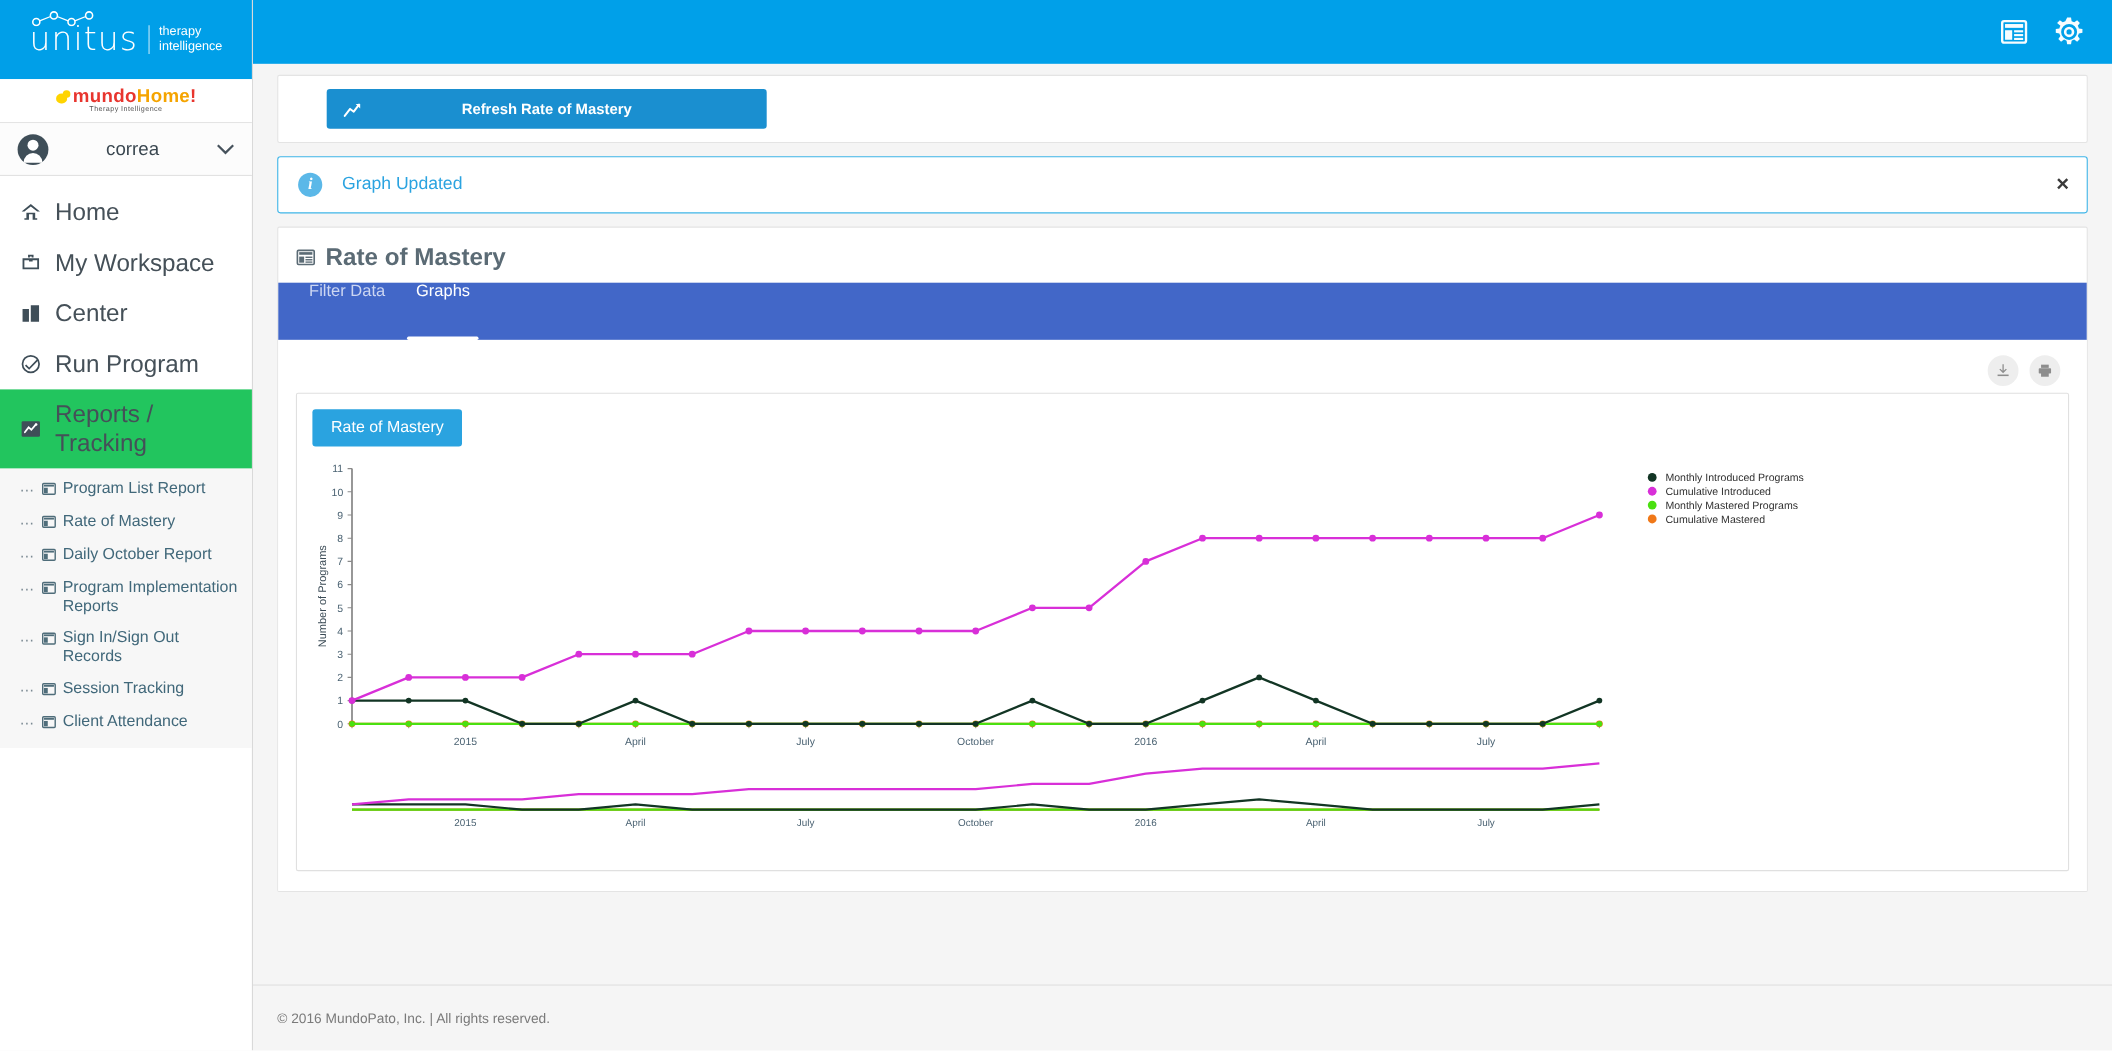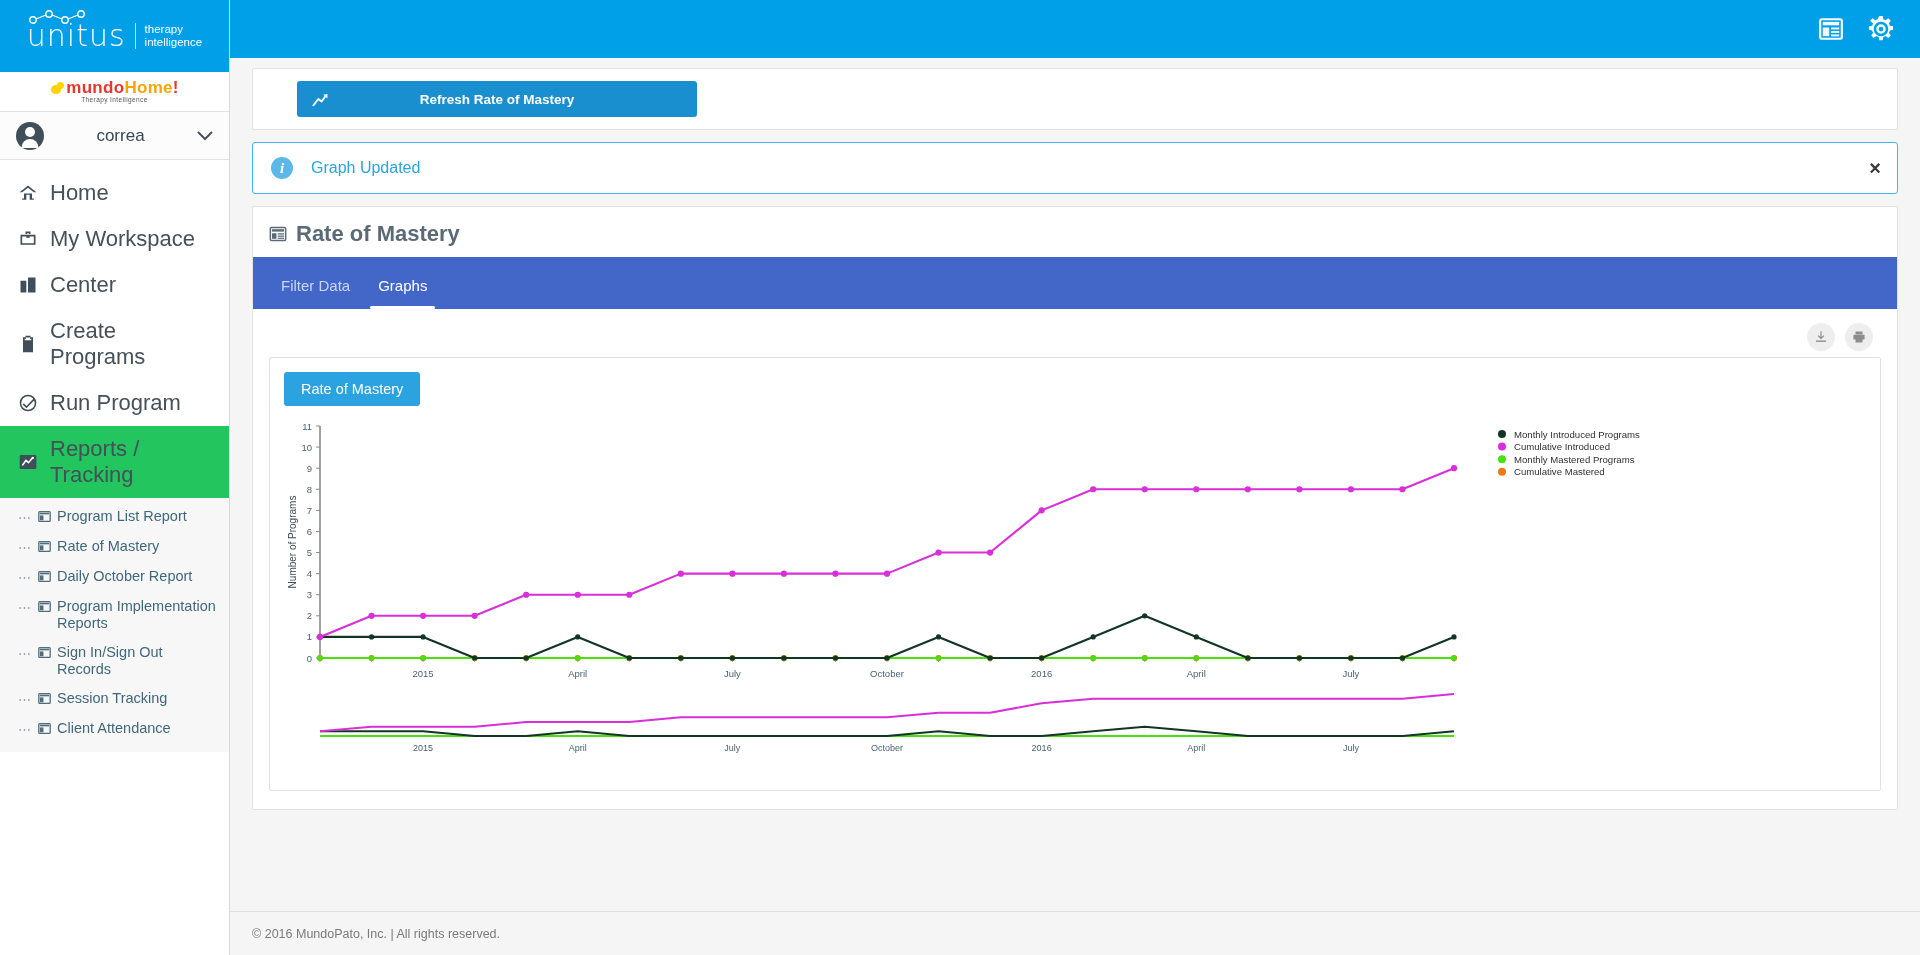--- a/index.html
+++ b/index.html
@@ -132,21 +132,21 @@
   .alert-x {
     position:absolute; right:16px; top:50%; transform:translateY(-50%);
     color:#3a3a3a; font-size:20px; line-height:1; cursor:pointer; font-weight:bold;
   }
 
   .panel { background:#fff; border:1px solid #e4e4e4; border-radius:2px; }
   .panel-head { padding: 14px 16px 10px 16px; display:flex; align-items:center; gap:9px; }
   .panel-head svg { display:block; width:18px; height:18px; fill:#5b6b75; }
   .panel-title { font-size: 22px; color:#5b6b75; font-weight:bold; }
 
-  .tabs { background:#4267c8; display:flex; align-items:flex-end; height:52px; padding-left:14px; }
+  .tabs { background:#4267c8; display:flex; height:52px; padding-left:14px; }
   .tab {
     color:#ccd6f2; font-size:15px; padding: 0 14px 16px 14px; cursor:pointer;
     position:relative; line-height:1;
   }
   .tab.active { color:#ffffff; }
   .tab.active::after {
     content:""; position:absolute; left:6px; right:6px; bottom:0;
     height:3px; background:#ffffff; border-radius:2px;
   }
 
@@ -159,21 +159,21 @@
   .round-btn svg { display:block; width:14px; height:14px; fill:#8d8d8d; }
 
   .chart-box { border:1px solid #e0e0e0; border-radius:2px; padding:14px; position:relative; }
   .chart-title-btn {
     display:inline-block; background:#2aa3e0; color:#fff; font-size:14.5px;
     padding: 9px 17px; border-radius:3px; cursor:pointer;
   }
   .chart-svg-wrap { margin-top: 10px; position:relative; }
 
   .footer {
-    position:absolute; left:0; right:0; bottom:0; height:44px;
+    position:absolute; left:0; right:0; bottom:0; height:60px;
     border-top:1px solid #e0e0e0; background:#f5f5f5;
     display:flex; align-items:center; padding-left:22px;
     font-size:12.5px; color:#7a7a7a;
   }
 </style>
 </head>
 <body>
 
 <div id="app">
 
@@ -239,29 +239,20 @@
 
       <div class="nav-item">
         <span class="nav-ico">
           <svg viewBox="0 0 24 24">
               <path d="M3 21 V7 h7 v14 Z M12 21 V3 h9 v18 Z M5 9 h1.6 v1.6 H5 Z M7.6 9 h1.6 v1.6 H7.6 Z M5 12 h1.6 v1.6 H5 Z M7.6 12 h1.6 v1.6 H7.6 Z M14 5 h1.6 v1.6 H14 Z M17 5 h1.6 v1.6 H17 Z M14 8.5 h1.6 v1.6 H14 Z M17 8.5 h1.6 v1.6 H17 Z M14 12 h1.6 v1.6 H14 Z M17 12 h1.6 v1.6 H17 Z"></path>
             </svg>
         </span>
         <span>Center</span>
       </div>
 
-      <div class="nav-item">
-        <span class="nav-ico">
-          <svg viewBox="0 0 24 24">
-              <path d="M9 2 h6 v2 h3 v18 H6 V4 h3 Z M8 6 v1.6 h8 V6 h-1.4 V4.2 h-5.2 V6 Z M8 5.4 h8 v-.1 Z M7.6 8.8 h8.8 v11.4 H7.6 Z"></path>
-              <path d="M7.6 5.8 H6.9 V21.2 h10.2 V5.8 h-.8 v2.4 H7.6 Z" fill="none"></path>
-            </svg>
-        </span>
-        <span>Create Programs</span>
-      </div>
 
       <div class="nav-item">
         <span class="nav-ico">
           <svg viewBox="0 0 24 24">
               <path d="M12 2 a10 10 0 1 0 0 20 a10 10 0 0 0 0-20 Z m0 1.9 a8.1 8.1 0 1 1 0 16.2 a8.1 8.1 0 0 1 0-16.2 Z"></path>
               <path d="M7 12.4 l3.2 3.2 L19 6.4 l1.4 1.4 l-10.2 10.4 L5.6 13.8 Z"></path>
             </svg>
         </span>
         <span>Run Program</span>
       </div>

